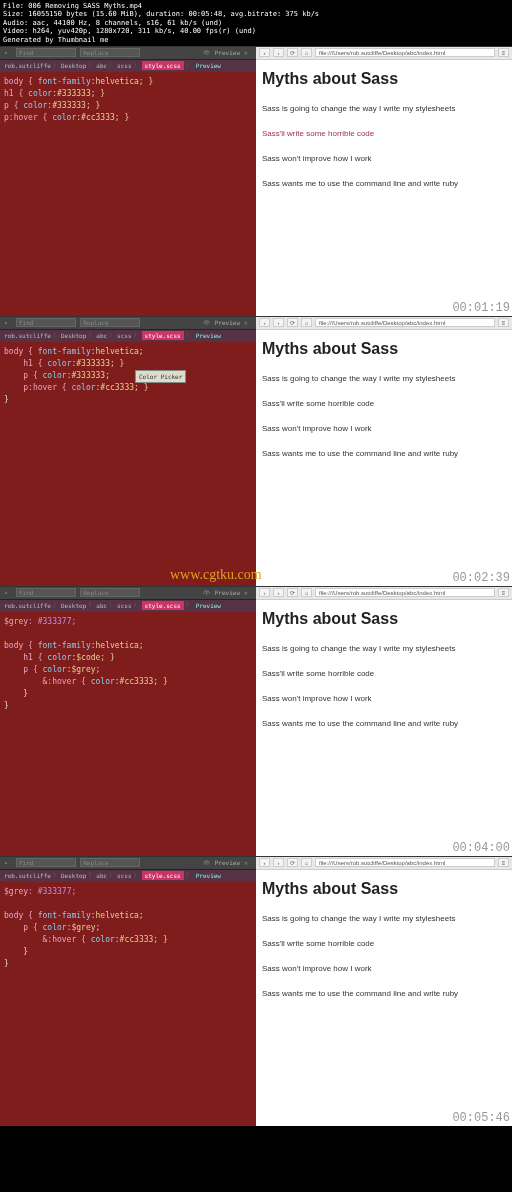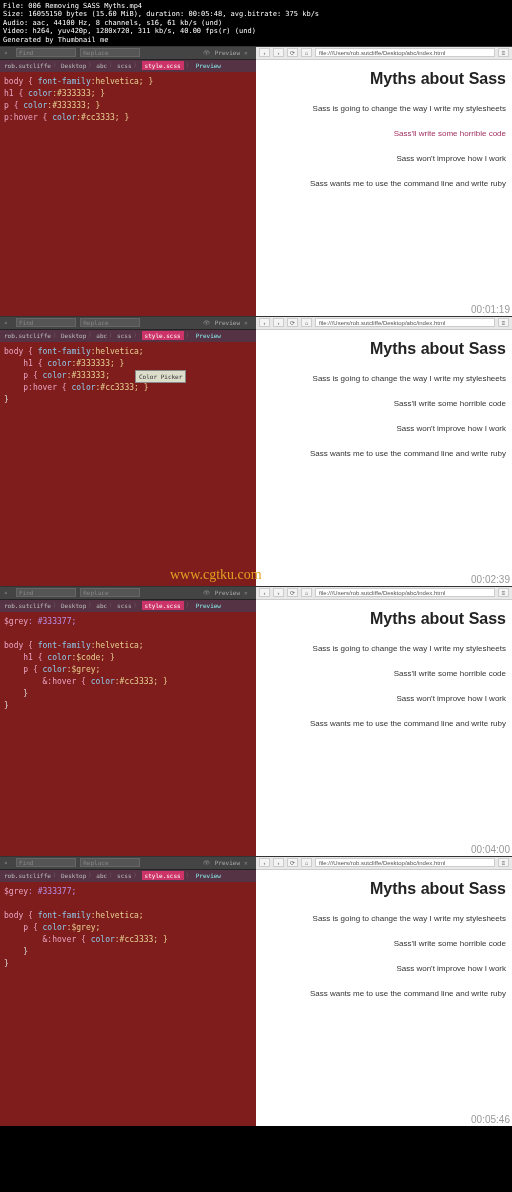--- a/index.html
+++ b/index.html
@@ -14,29 +14,29 @@
 .bc-active { background:#cc3366; color:#fff; padding:1px 3px; }
 .code-area { flex:1; padding:4px; line-height:1.5; position:relative; }
 .cl { white-space:pre; }
 .k-sel { color:#e8a3c0; }
 .k-prop { color:#8ec9e8; }
 .k-val { color:#e8d090; }
 .k-punc { color:#ddd; }
 .k-var { color:#e8a3c0; }
 .k-num { color:#b890e8; }
 .tooltip { position:absolute; background:#ddc; color:#333; font-size:6px; padding:1px 3px; border:1px solid #888; }
-.browser { width:50%; background:#fff; display:flex; flex-direction:column;text-align:right; }
+.browser { width:50%; background:#fff; display:flex; flex-direction:column; }
 .toolbar { height:13px; background:#e8e8e8; border-bottom:1px solid #ccc; display:flex; align-items:center; padding:0 3px; gap:3px; }
 .tbtn { width:11px; height:9px; background:#f4f4f4; border:1px solid #ccc; display:flex; align-items:center; justify-content:center; font-size:6px; color:#555; }
 .url { flex:1; height:9px; background:#fff; border:1px solid #ccc; padding:0 3px; font-size:6px; color:#555; display:flex; align-items:center; }
 .page { flex:1; padding:10px 6px; }
 .page h1 { font-size:16px; font-weight:bold; margin-bottom:10px; color:#222; }
 .page p { font-size:8px; margin:16px 0; color:#333; }
 .page p.visited { color:#a03060; }
-.timestamp { position:absolute; bottom:1px; right:2px; color:#999; font-family:Liberation Sans, sans-serif; font-size:10px; }
+.timestamp { position:absolute; bottom:1px; right:2px; color:#999; font-family:Liberation Mono, monospace; font-size:12px; }
 .watermark { position:absolute; color:#e0a020; font-size:14px; font-weight:normal; left:170px; z-index:5; }
 .dark-title { color:#2a2a6a; }
 .mini-icon { width:8px; height:8px; font-size:6px; color:#888; }
 .bc-preview { color:#8ee; padding:1px 2px; }
 </style>
 </head>
 <body>
 
 <div class="ffprobe"><span>File: 006 Removing SASS Myths.mp4</span>
 <span>Size: 16055150 bytes (15.60 MiB), duration: 00:05:48, avg.bitrate: 375 kb/s</span>

